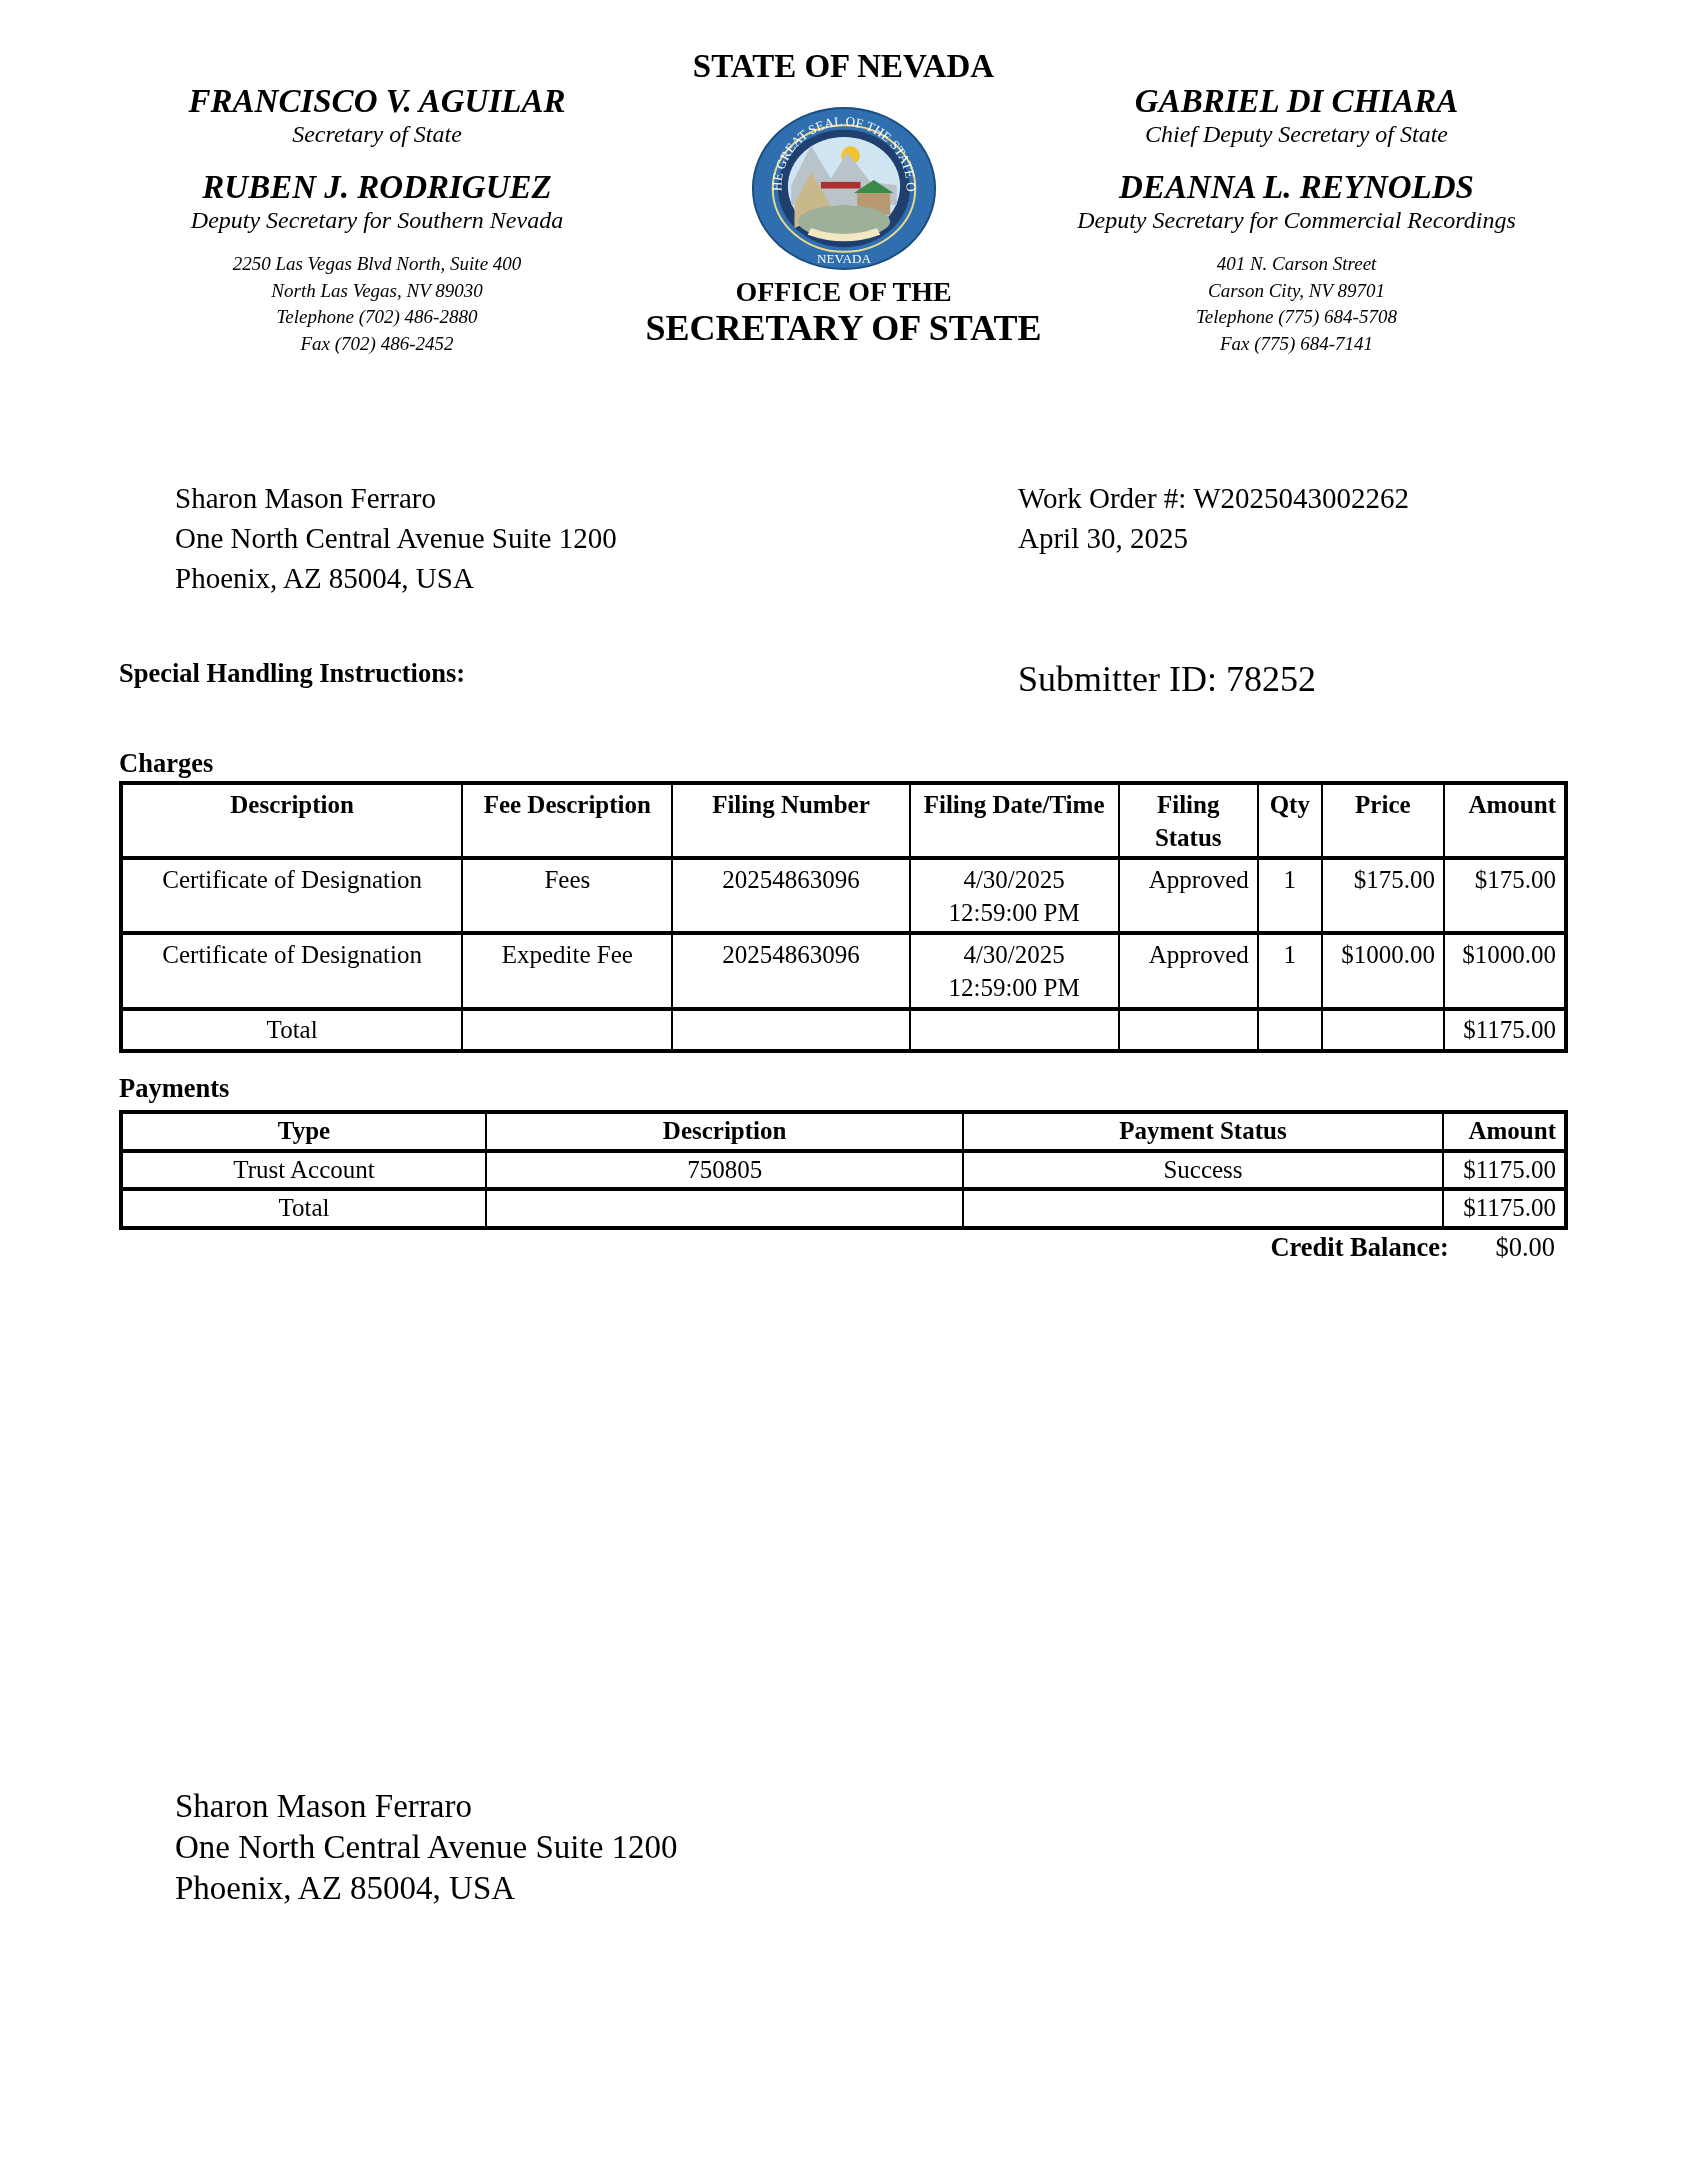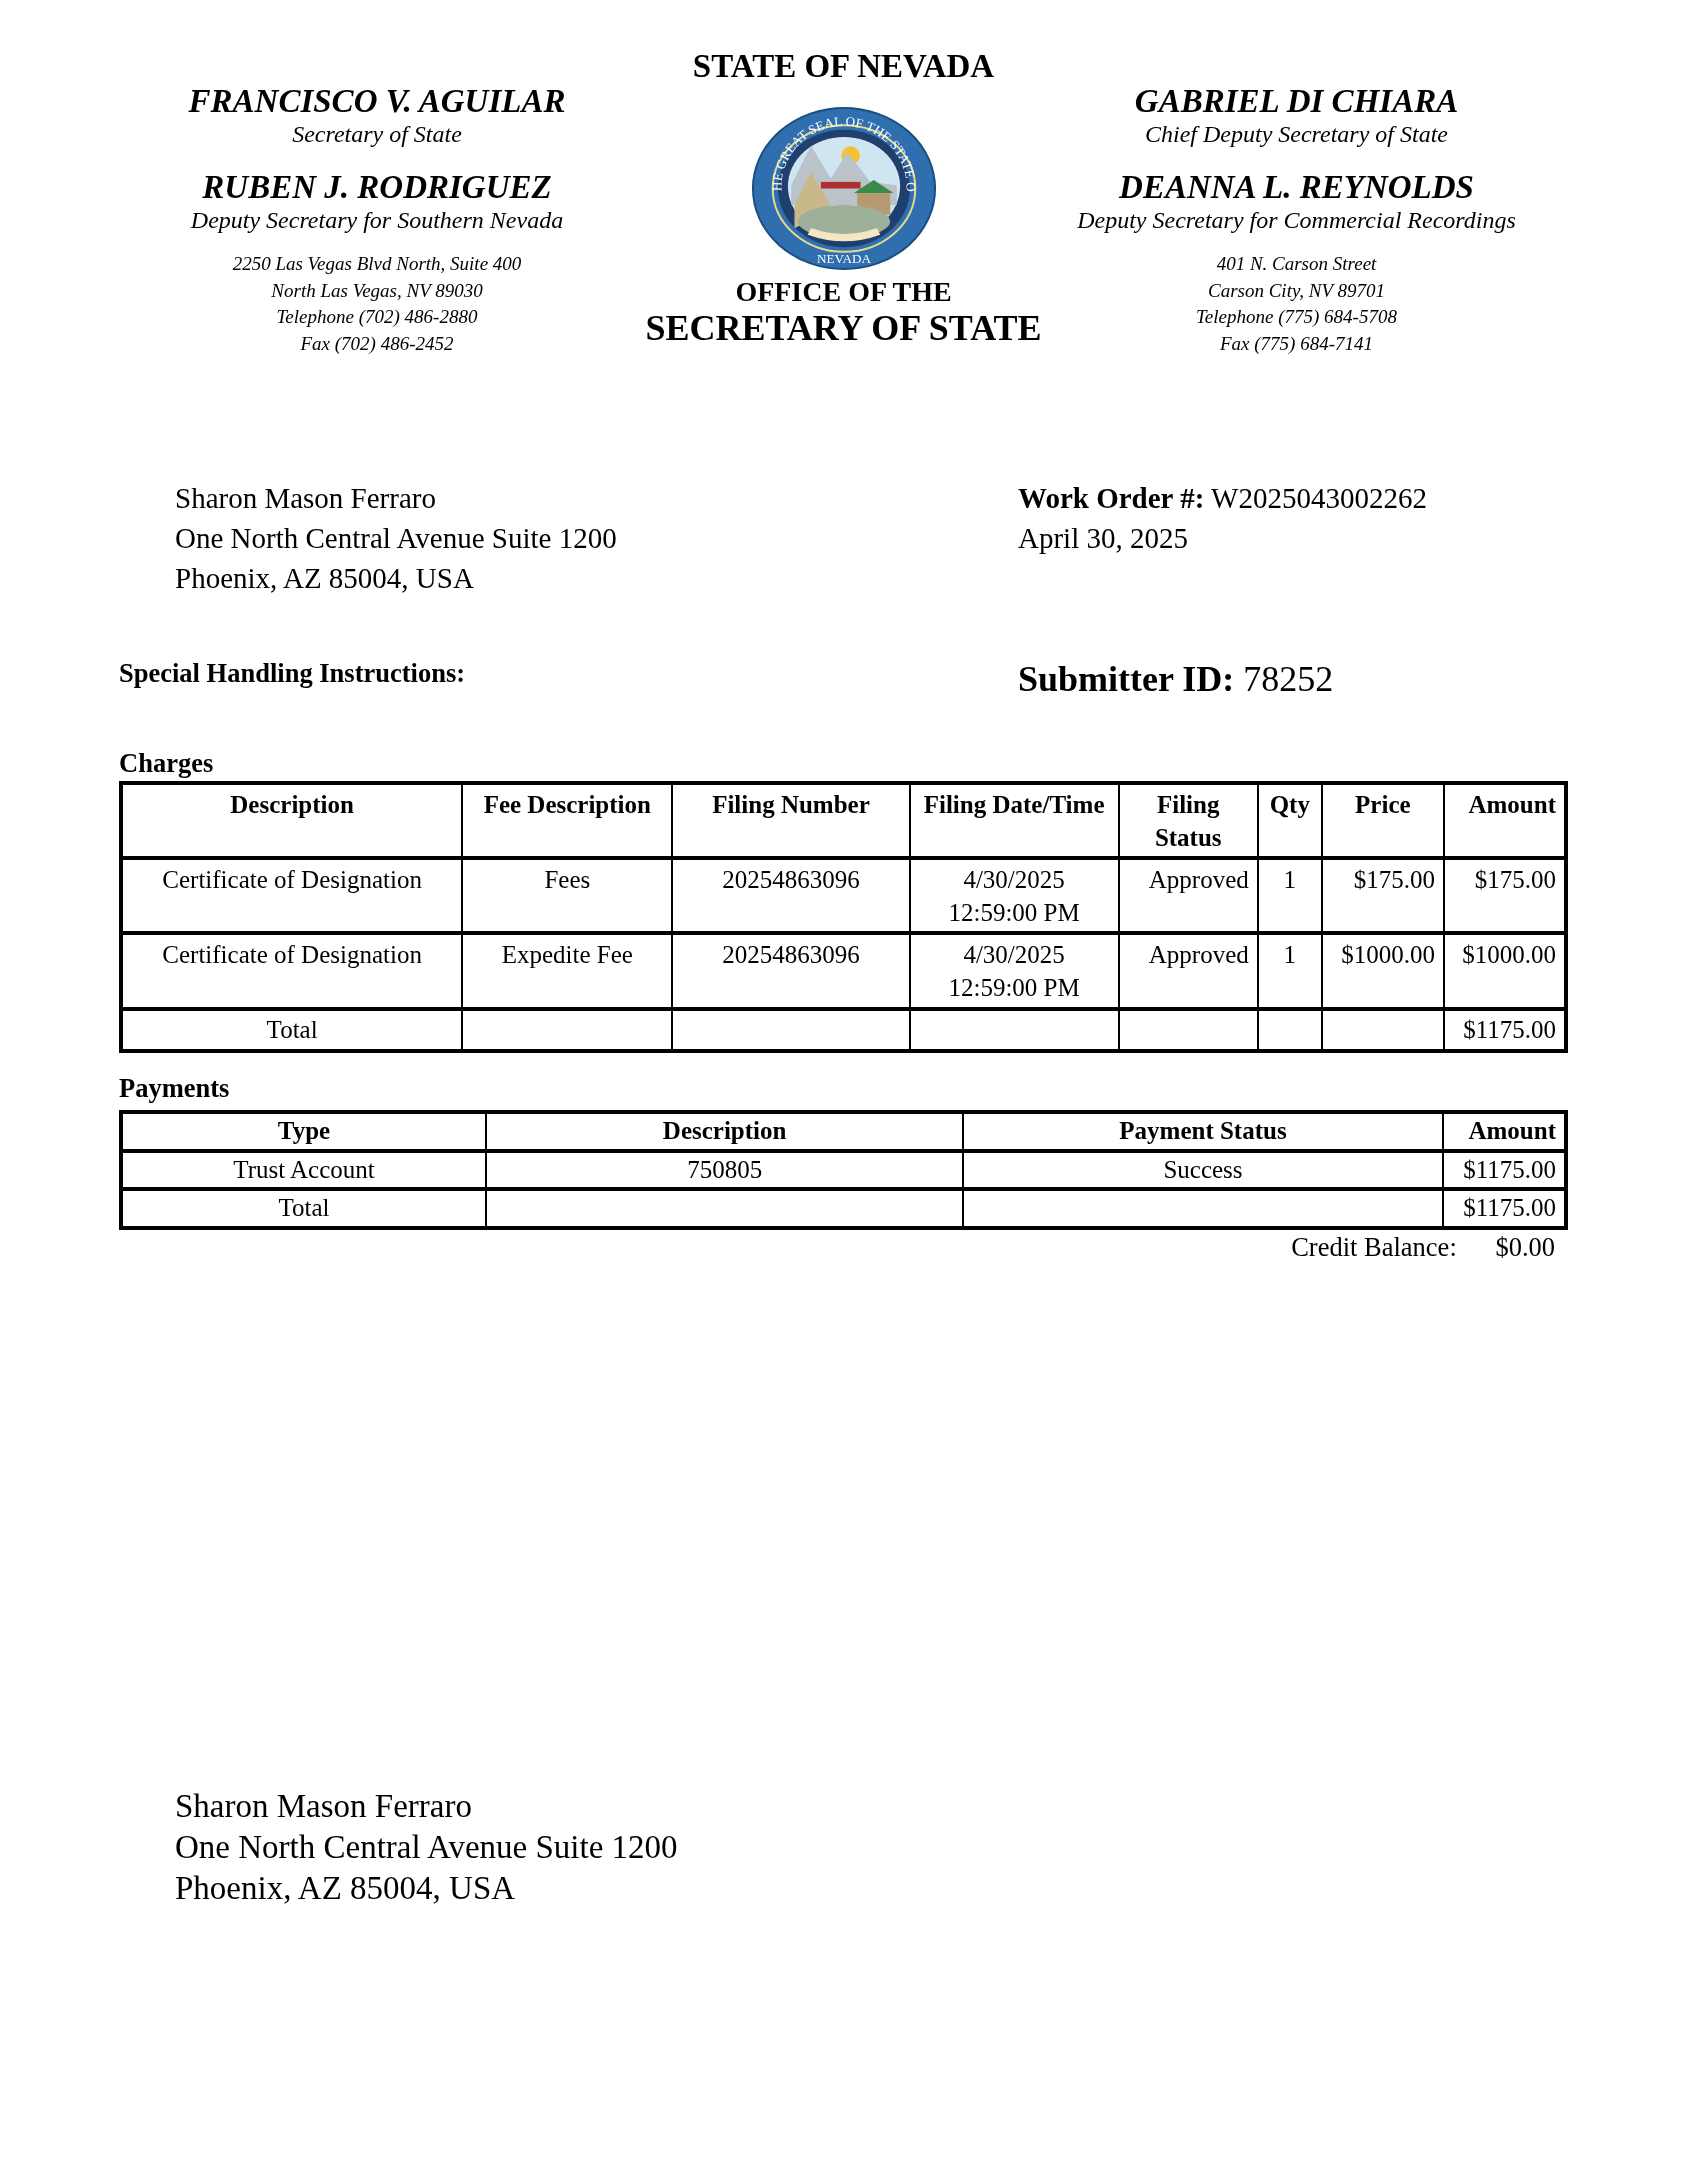--- a/index.html
+++ b/index.html
@@ -20,21 +20,21 @@
 
   .center-col { position: absolute; left: 622px; width: 443px; text-align: center; font-weight: bold; }
   .state-title { top: 46px; font-size: 33px; line-height: 40px; }
   .office-1 { top: 275px; font-size: 28px; line-height: 33px; }
   .office-2 { top: 308px; font-size: 36px; line-height: 41px; }
   .seal { position: absolute; left: 748px; top: 106px; width: 192px; height: 165px; }
 
   
   .addr-block { position: absolute; font-size: 29px; line-height: 40px; }
   .wo-block { position: absolute; left: 1018px; top: 478px; font-size: 29px; line-height: 40px; }
-  .bold { font-weight: bold; }
+  .bold { font-weight: normal; }
 
   .section-label { position: absolute; font-weight: bold; font-size: 26.5px; }
 
   
   table.grid { position: absolute; border-collapse: collapse; border: 4px solid #000; }
   table.grid td, table.grid th {
     border: 2.6px solid #000; vertical-align: top; font-size: 25px; line-height: 33px;
     padding: 2.6px 8px; font-weight: normal; text-align: center;
   }
   table.grid th { font-weight: bold; }
@@ -43,21 +43,21 @@
 
   .charges { left: 119px; top: 781px; width: 1449px; }
   .charges tr.head th { height: 66px; }
   .charges tr.data td { height: 66px; }
   .charges tr.total td { height: 30px; }
 
   .payments { left: 119px; top: 1110px; width: 1449px; }
   .payments td, .payments th { height: 30px; line-height: 32px !important; padding: 1.3px 8px !important; }
 
   .credit { position: absolute; top: 1231px; right: 132px; font-size: 26.5px; line-height: 33px; }
-  .credit .lbl { font-weight: normal; margin-right: 32px; }
+  .credit .lbl { font-weight: bold; margin-right: 40px; }
 </style>
 </head>
 <body>
 
 <div class="lh-col lh-left">
   <div class="lh-name">FRANCISCO V. AGUILAR</div>
   <div class="lh-title">Secretary of State</div>
   <div class="lh-gap"></div>
   <div class="lh-name">RUBEN J. RODRIGUEZ</div>
   <div class="lh-title">Deputy Secretary for Southern Nevada</div>

